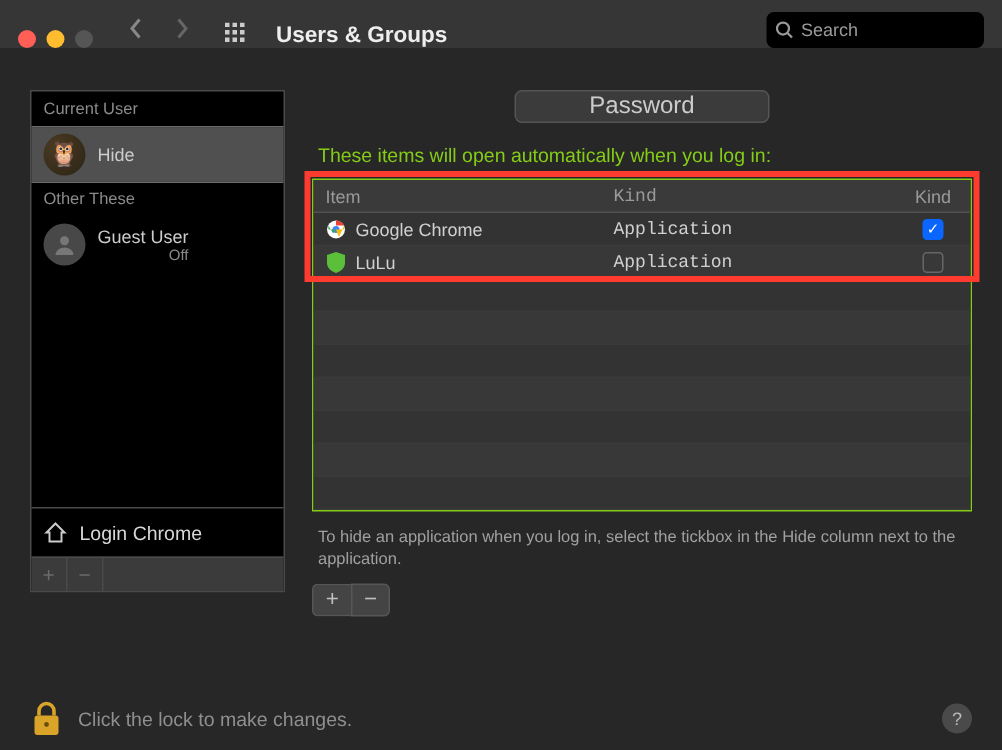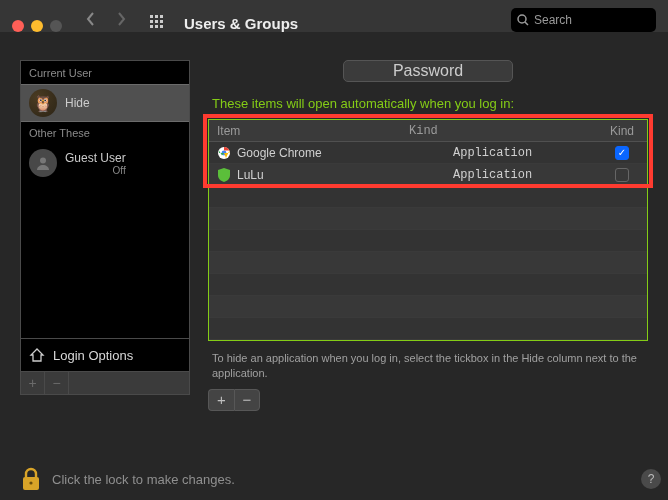--- a/index.html
+++ b/index.html
@@ -122,21 +122,21 @@
   }
   .table-head,.table-row{
     display:flex;align-items:center;height:22px;font-size:12px;
     border-bottom:1px solid #3a3a3a;
   }
   .table-head{background:#3a3a3a;color:#9a9a9a;border-bottom:1px solid #505050;}
   .col-item{flex:0 0 200px;padding-left:8px;display:flex;align-items:center;gap:6px;}
   .col-kind{flex:1;font-family:Liberation Mono, monospace;}
   .col-hide{flex:0 0 50px;display:flex;justify-content:center;}
   .table-row.alt{background:#333333;}
-  .table-row{background:#383838;color:#d0d0d0;gap:44px;}
+  .table-row{background:#383838;color:#d0d0d0;}
   .app-icn{
     width:14px;height:14px;display:inline-flex;align-items:center;justify-content:center;
     font-size:11px;
   }
   .chk{
     width:14px;height:14px;border-radius:3px;border:1px solid #666;
     display:flex;align-items:center;justify-content:center;color:#fff;font-size:10px;
   }
   .chk.checked{background:#0a66ff;border-color:#0a66ff;}
   .empty-rows .table-row{height:22px;}
@@ -145,21 +145,21 @@
   }
   .pm2{display:flex;gap:0;}
   .pm2 .pm-btn{
     width:26px;height:22px;background:#444;border:1px solid #575757;
     border-radius:4px;color:#bfbfbf;font-size:15px;
   }
   .pm2 .pm-btn:first-child{border-top-right-radius:0;border-bottom-right-radius:0;border-right:none;}
   .pm2 .pm-btn:last-child{border-top-left-radius:0;border-bottom-left-radius:0;}
   .footer{
     position:absolute;
-    left:20px;right:7px;bottom:8px;
+    left:20px;right:20px;bottom:8px;
     display:flex;align-items:center;gap:10px;
   }
   .lock svg{display:block;}
   .lock-text{color:#8f8f8f;font-size:13px;}
   .help{
     margin-left:auto;
     width:20px;height:20px;border-radius:10px;background:#4a4a4a;
     display:flex;align-items:center;justify-content:center;color:#bbb;font-size:12px;
   }
 </style>
@@ -229,21 +229,21 @@
           <div>
             <div class="user-name">Guest User</div>
             <div class="user-sub">Off</div>
           </div>
         </div>
       </div>
       <div class="login-options">
         <svg width="16" height="16" viewBox="0 0 16 16">
             <path d="M8 2 L14 8 L12 8 L12 14 L4 14 L4 8 L2 8 Z" fill="none" stroke="#ccc" stroke-width="1.3"></path>
           </svg>
-        <span>Login Options</span>
+        <span>Login Chrome</span>
       </div>
       <div class="plusminus">
         <div class="pm-btn">+</div>
         <div class="pm-btn">−</div>
       </div>
     </div>
 
     <div class="main">
       <div class="tabs">
         <div class="tab">Password</div>

